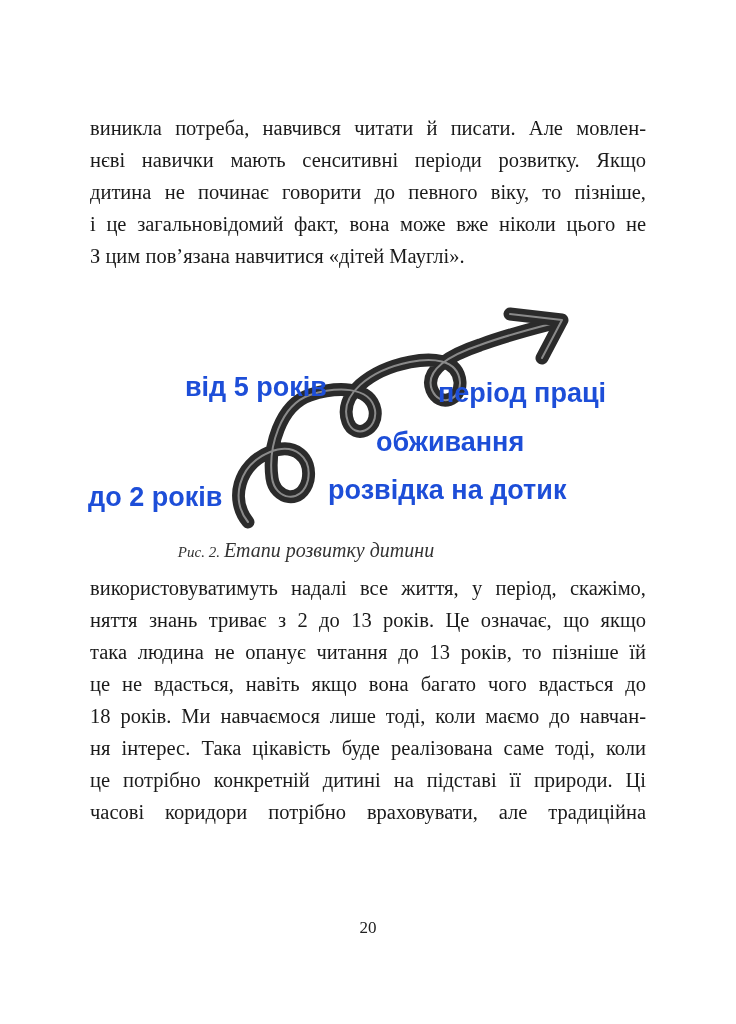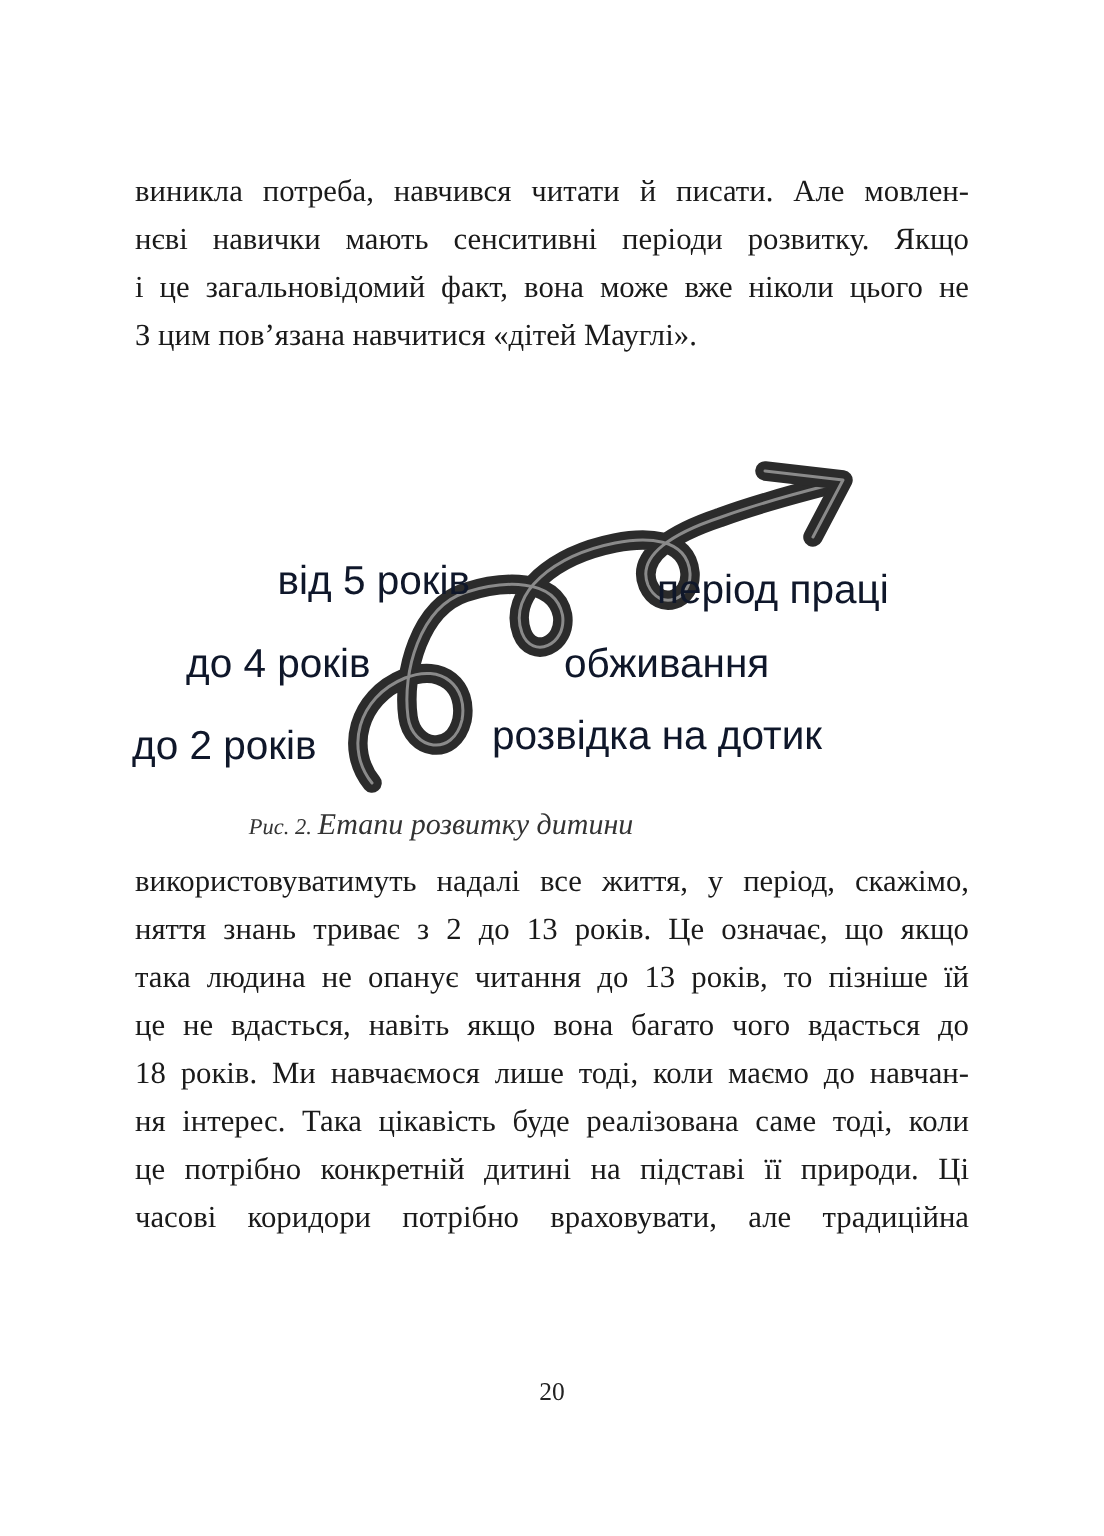--- a/index.html
+++ b/index.html
@@ -12,59 +12,60 @@
     margin: 0;
   }
   .line { display: block; white-space: nowrap; text-align: justify; text-align-last: justify; }
   .line.last { text-align-last: left; }
   .figure { position: absolute; left: 80px; top: 300px; width: 580px; height: 240px; }
   .figure svg { position: absolute; left: 0; top: 0; }
   .flabel {
     position: absolute;
     font-family: "Liberation Sans", "DejaVu Sans", sans-serif;
     font-size: 27px;
-    color: #0f172a;
+    color: #1d4ed8;
     white-space: nowrap;
+    font-weight: bold;
   }
   .caption {
     position: absolute; left: 0; width: 588px; top: 539px; text-align: center;
     font-family: "Liberation Serif", "DejaVu Serif", serif;
-    font-style: italic; color: #333;
+    font-style: italic; color: #333; padding-left: 12px;
   }
   .caption .prefix { font-size: 15px; }
   .caption .title { font-size: 20px; }
   .para2 { position: absolute; left: 90px; top: 572px; width: 556px; }
   .pagenum {
     position: absolute; left: 0; width: 736px; top: 918px; text-align: center;
     font-family: "Liberation Serif", "DejaVu Serif", serif; font-size: 17px; color: #222;
   }
 </style>
 </head>
 <body>
 
 <div class="page">
   <p class="para">
     <span class="line">виникла потреба, навчився читати й писати. Але мовлен-</span>
     <span class="line">нєві навички мають сенситивні періоди розвитку. Якщо</span>
+    <span class="line">дитина не починає говорити до певного віку, то пізніше,</span>
     <span class="line">і це загальновідомий факт, вона може вже ніколи цього не</span>
     <span class="line last">З цим пов’язана навчитися «дітей Мауглі».</span>
   </p>
 </div>
 
 <div class="figure">
   <svg width="580" height="240" viewBox="0 0 580 240">
     <g fill="none" stroke-linecap="round" stroke-linejoin="round">
       <path id="sp" d="M168 222 C150 200, 158 165, 190 152 C215 142, 232 158, 228 180 C222 205, 195 200, 192 178 C188 148, 200 105, 230 95 C255 87, 290 85, 295 110 C298 130, 275 140, 268 122 C258 95, 290 70, 330 62 C350 58, 378 58, 380 82 C381 100, 360 108, 352 90 C344 70, 370 55, 400 45 C430 34, 455 28, 478 22" stroke="#2b2b2b" stroke-width="13"></path>
       <path d="M168 222 C150 200, 158 165, 190 152 C215 142, 232 158, 228 180 C222 205, 195 200, 192 178 C188 148, 200 105, 230 95 C255 87, 290 85, 295 110 C298 130, 275 140, 268 122 C258 95, 290 70, 330 62 C350 58, 378 58, 380 82 C381 100, 360 108, 352 90 C344 70, 370 55, 400 45 C430 34, 455 28, 478 22" stroke="#8a8a8a" stroke-width="2"></path>
       <path d="M430 14 L482 20 L462 58" stroke="#2b2b2b" stroke-width="13"></path>
       <path d="M430 14 L482 20 L462 58" stroke="#8a8a8a" stroke-width="2"></path>
     </g>
   </svg>
   <span class="flabel" style="left:105px; top:72px;">від 5 років</span>
-  <span class="flabel" style="left:44px; top:127px;">до 4 років</span>
   <span class="flabel" style="left:8px; top:182px;">до 2 років</span>
   <span class="flabel" style="left:358px; top:78px;">період праці</span>
   <span class="flabel" style="left:296px; top:127px;">обживання</span>
   <span class="flabel" style="left:248px; top:175px;">розвідка на дотик</span>
 </div>
 
 <div class="caption">
   <span class="prefix">Рис. 2.</span>
   <span class="title">Етапи розвитку дитини</span>
 </div>

